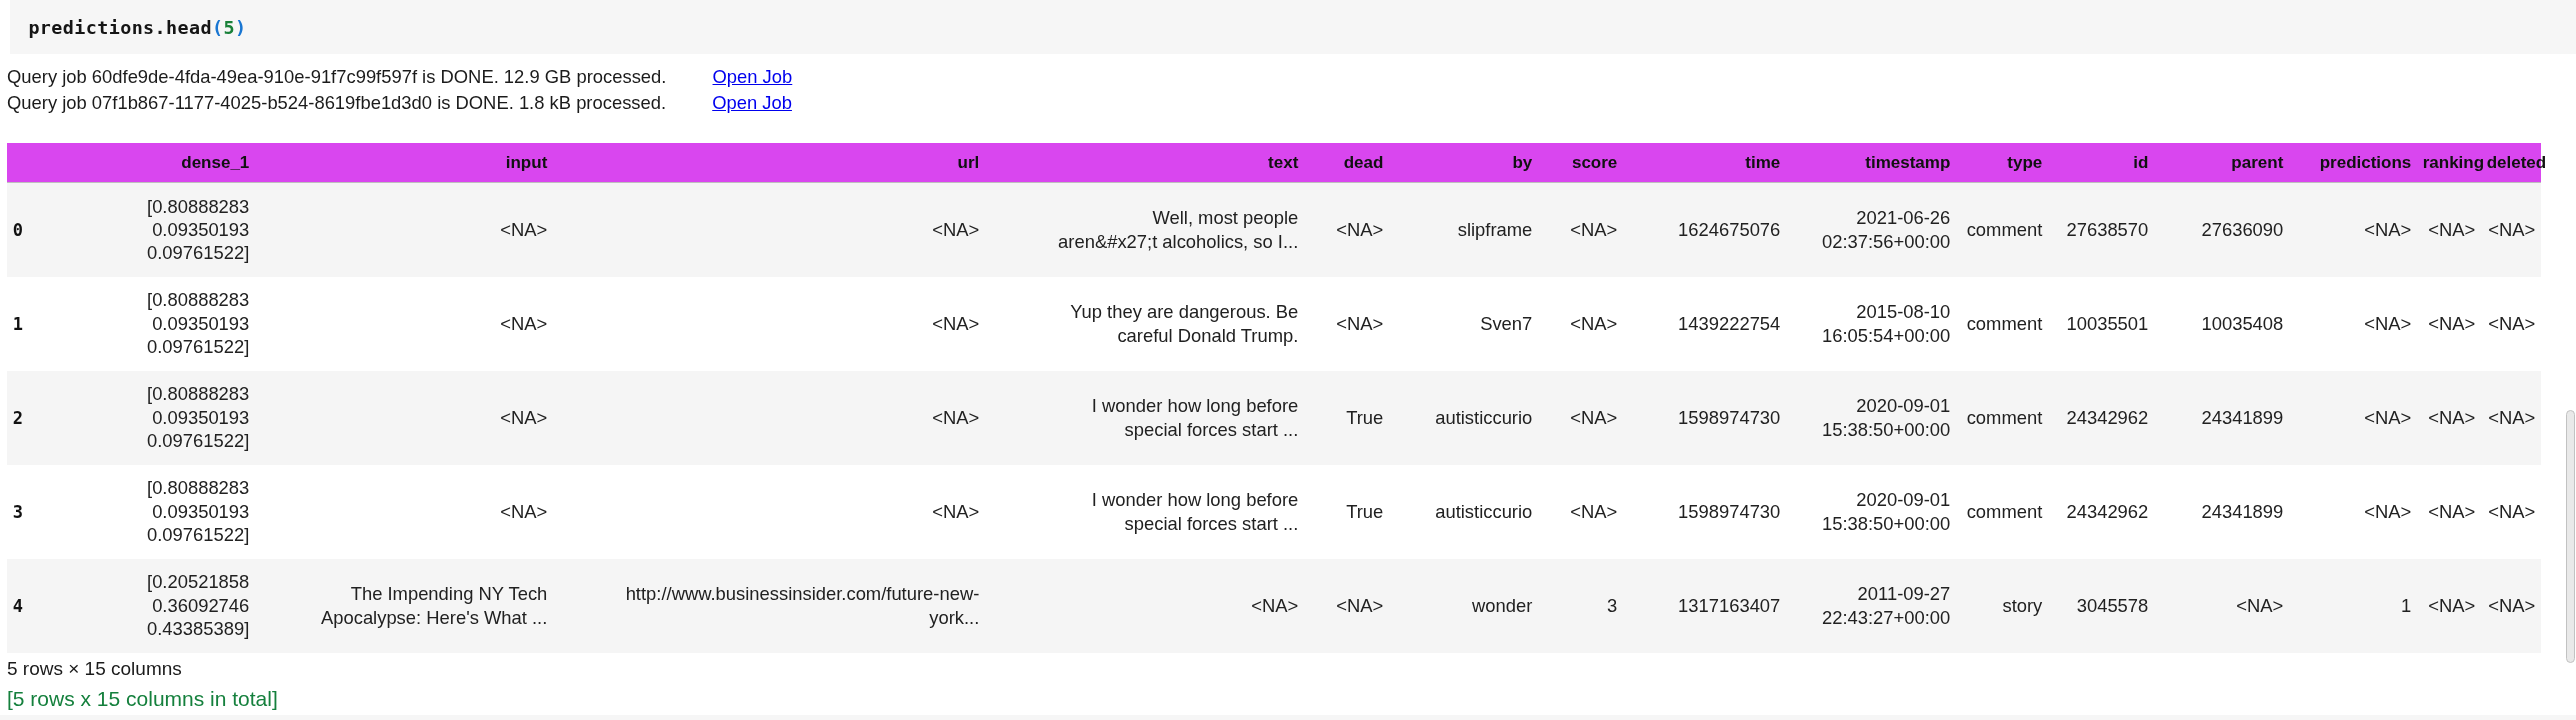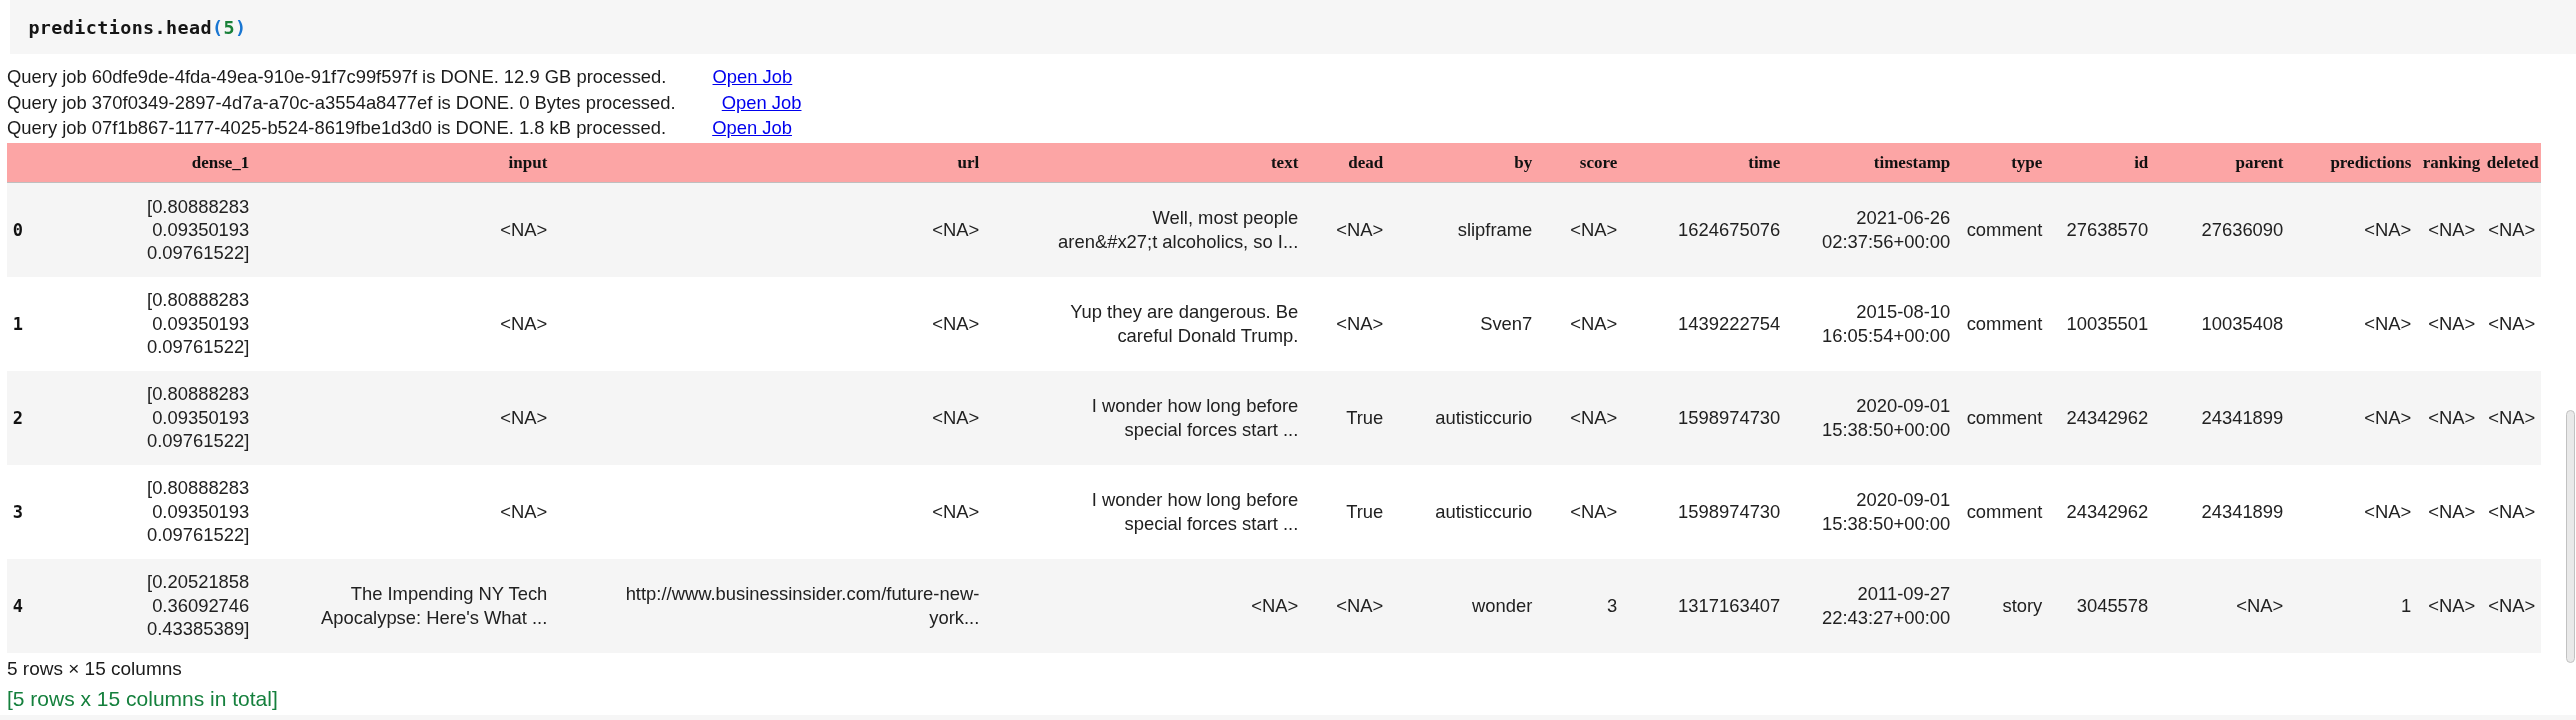--- a/index.html
+++ b/index.html
@@ -29,24 +29,24 @@
   .status-line a{
     color:#0000ee;text-decoration:underline;cursor:pointer;margin-left:41px;
   }
   
   table.dataframe{
     position:absolute;top:143px;left:7px;
     border-collapse:collapse;table-layout:fixed;width:2534px;
     font-size:18.4px;color:#212121;
   }
   table.dataframe thead th{
-    font-family:Liberation Serif, serif;
+    font-family:Liberation Sans, sans-serif;
     font-weight:bold;font-size:17px;line-height:18.4px;color:#111111;
     text-align:right;vertical-align:bottom;white-space:nowrap;
-    padding:10.6px 5.7px 10px 5.7px;border-bottom:1.4px solid #bfbfbf;background:#fca5a5;
+    padding:10.6px 5.7px 10px 5.7px;border-bottom:1.4px solid #bfbfbf;background:#d946ef;
   }
   table.dataframe thead th.index-head{text-align:left;}
   table.dataframe tbody tr{height:94px;}
   table.dataframe tbody tr:nth-child(odd){background:#f5f5f5;}
   table.dataframe tbody tr:nth-child(even){background:#ffffff;}
   table.dataframe tbody th{
     font-family:"DejaVu Sans Mono","Liberation Mono",monospace;
     font-weight:bold;font-size:17px;color:#111111;
     text-align:left;vertical-align:middle;padding:0 5.7px;
   }
@@ -76,21 +76,20 @@
 </style>
 </head>
 <body>
 
 <div class="code-cell">
   <div class="code-line"><span>predictions.head</span><span class="tok-paren">(</span><span class="tok-num">5</span><span class="tok-paren">)</span></div>
 </div>
 
 <div class="status-block">
   <div class="status-line"><span>Query job 60dfe9de-4fda-49ea-910e-91f7c99f597f is DONE. 12.9 GB processed. </span><a>Open Job</a></div>
-  <div class="status-line"><span>Query job 370f0349-2897-4d7a-a70c-a3554a8477ef is DONE. 0 Bytes processed. </span><a>Open Job</a></div>
   <div class="status-line"><span>Query job 07f1b867-1177-4025-b524-8619fbe1d3d0 is DONE. 1.8 kB processed. </span><a>Open Job</a></div>
 </div>
 
 <table class="dataframe">
   <colgroup>
     <col style="width:35px">
       <col style="width:213px">
       <col style="width:298px">
       <col style="width:432px">
     <col style="width:319px">

